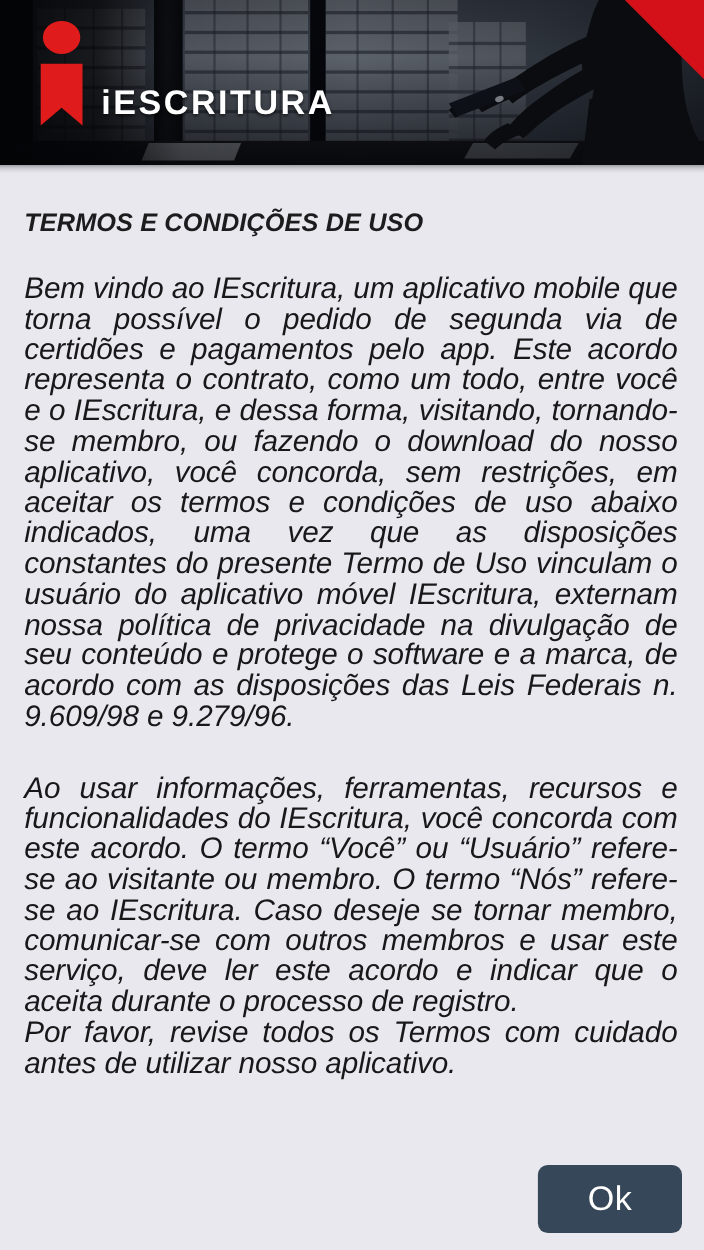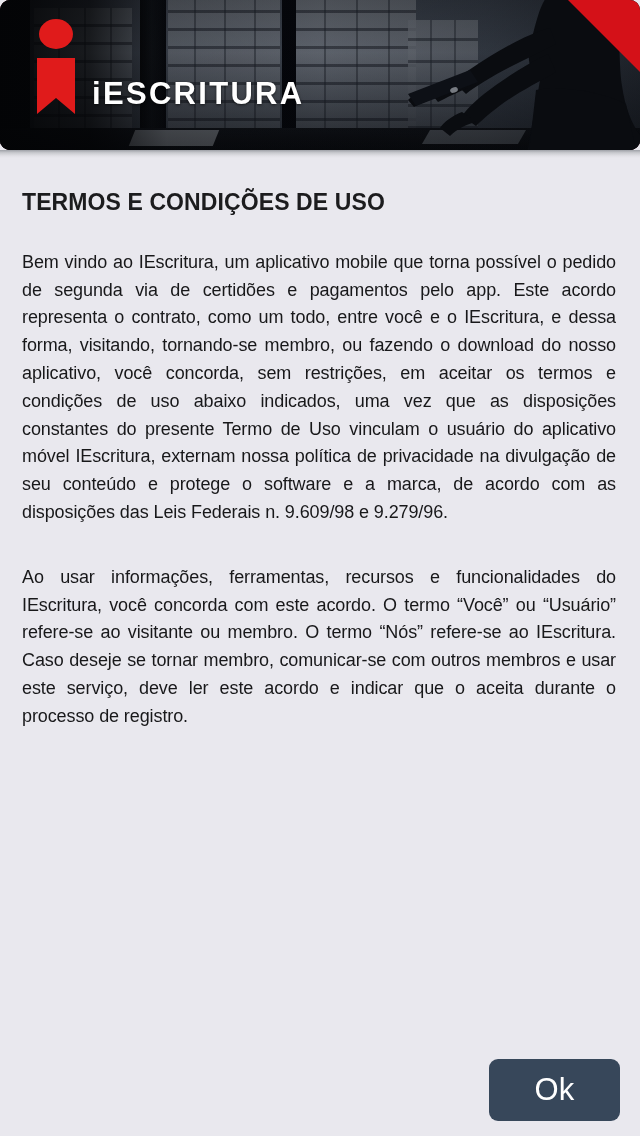--- a/index.html
+++ b/index.html
@@ -25,21 +25,20 @@
 
   
   .header {
     position: absolute;
     left: 0;
     top: 0;
     width: 640px;
     height: 150px;
     overflow: hidden;
     background: #ef4444;
-    border-radius: 10px;
   }
   .hdr-photo {
     position: absolute;
     inset: 0;
     overflow: hidden;
   }
   
   .scene-darkleft {
     position: absolute;
     left: 0; top: 0;
@@ -185,30 +184,31 @@
     position: absolute;
     left: 0;
     top: 158px;
     width: 640px;
     height: 890px;
     overflow: hidden;
     background: #e9e8ee;
   }
   .content-inner {
     padding: 30px 24px 0 22px;
+    font-style: italic;
   }
   .doc-title {
     font-size: 23px;
     color: #1c1c1e;
     line-height: 1.25;
     margin: 0 0 32px 0;
     letter-spacing: .1px;
   }
   .para {
-    font-size: 18px;
+    font-size: 27px;
     line-height: 27.8px;
     color: #18181a;
     text-align: justify;
     margin: 0;
     letter-spacing: -0.1px;
   }
   .para + .para {
     margin-top: 37px;
   }
   .para.tight + .para.tight {
@@ -358,20 +358,21 @@
 
   <div class="hdr-separator"></div>
 
   <div class="content">
     <div class="content-inner">
       <h1 class="doc-title">TERMOS E CONDIÇÕES DE USO</h1>
 
       <p class="para">Bem vindo ao IEscritura, um aplicativo mobile que torna possível o pedido de segunda via de certidões e pagamentos pelo app. Este acordo representa o contrato, como um todo, entre você e o IEscritura, e dessa forma, visitando, tornando-se membro, ou fazendo o download do nosso aplicativo, você concorda, sem restrições, em aceitar os termos e condições de uso abaixo indicados, uma vez que as disposições constantes do presente Termo de Uso vinculam o usuário do aplicativo móvel IEscritura, externam nossa política de privacidade na divulgação de seu conteúdo e protege o software e a marca, de acordo com as disposições das Leis Federais n. 9.609/98 e 9.279/96.</p>
 
       <p class="para tight">Ao usar informações, ferramentas, recursos e funcionalidades do IEscritura, você concorda com este acordo. O termo “Você” ou “Usuário” refere-se ao visitante ou membro. O termo “Nós” refere-se ao IEscritura. Caso deseje se tornar membro, comunicar-se com outros membros e usar este serviço, deve ler este acordo e indicar que o aceita durante o processo de registro.</p>
+      <p class="para tight">Por favor, revise todos os Termos com cuidado antes de utilizar nosso aplicativo.</p>
     </div>
   </div>
 
   <div class="footer">
     <button class="ok-button">Ok</button>
   </div>
 
 </div>
 
 </body></html>

